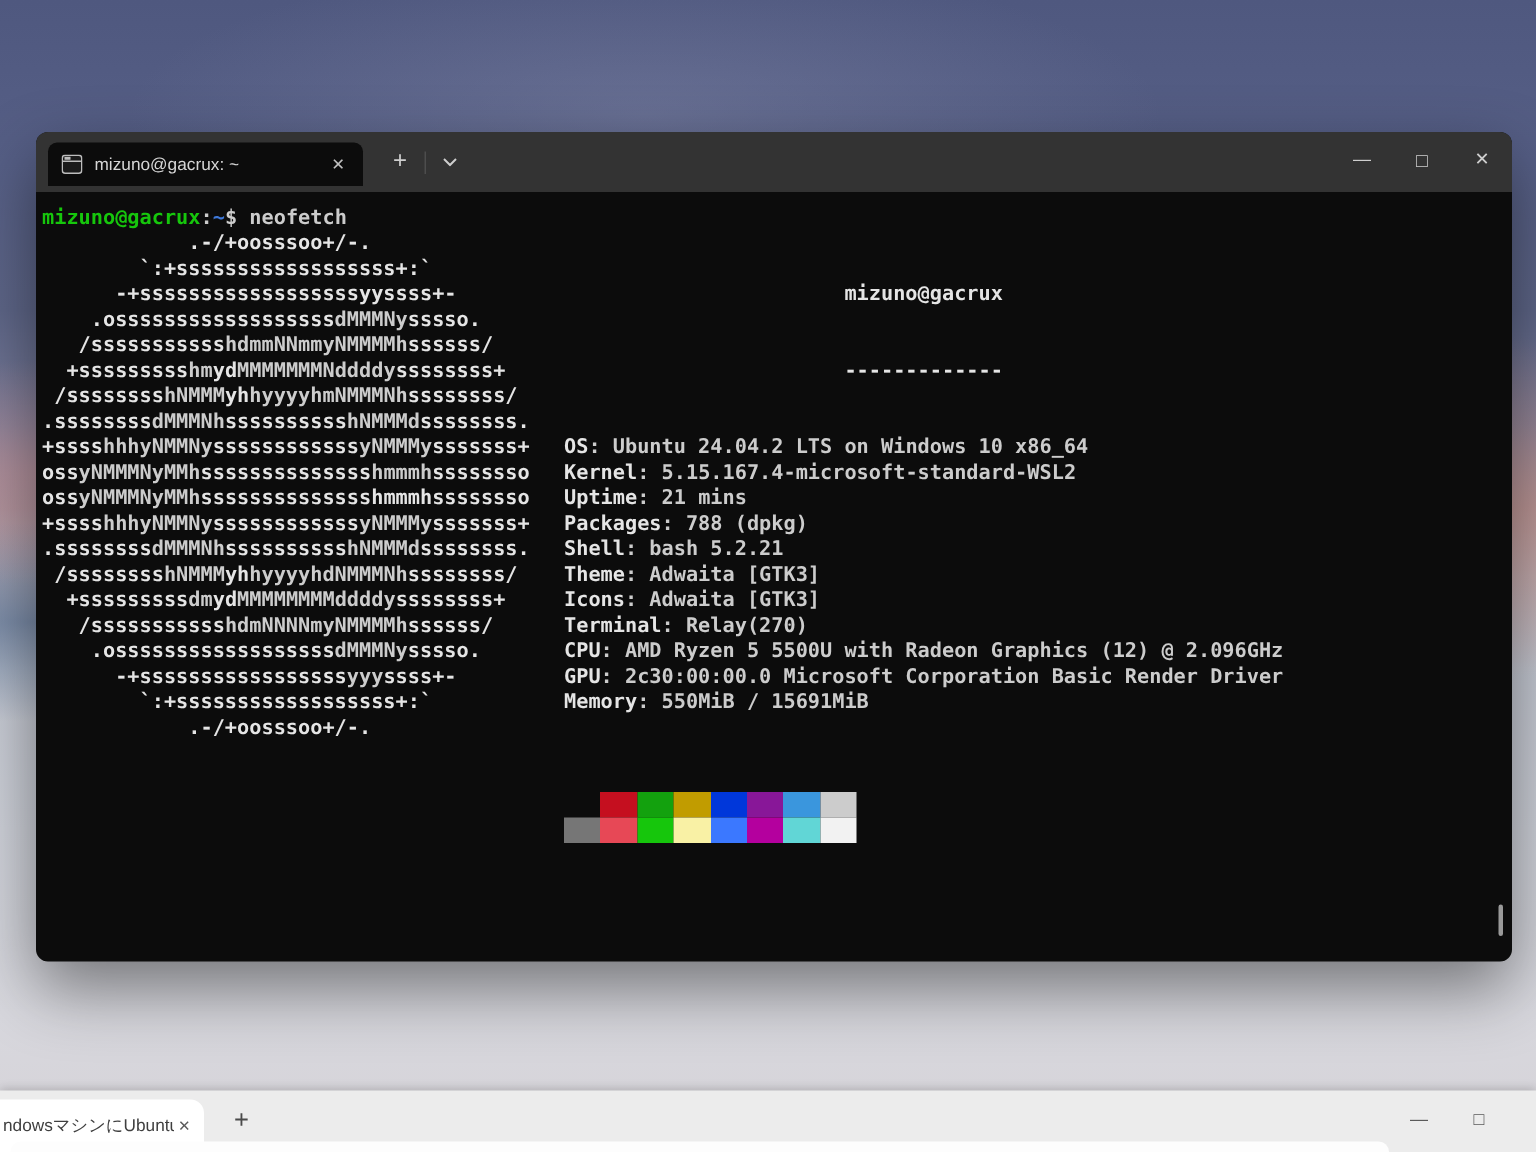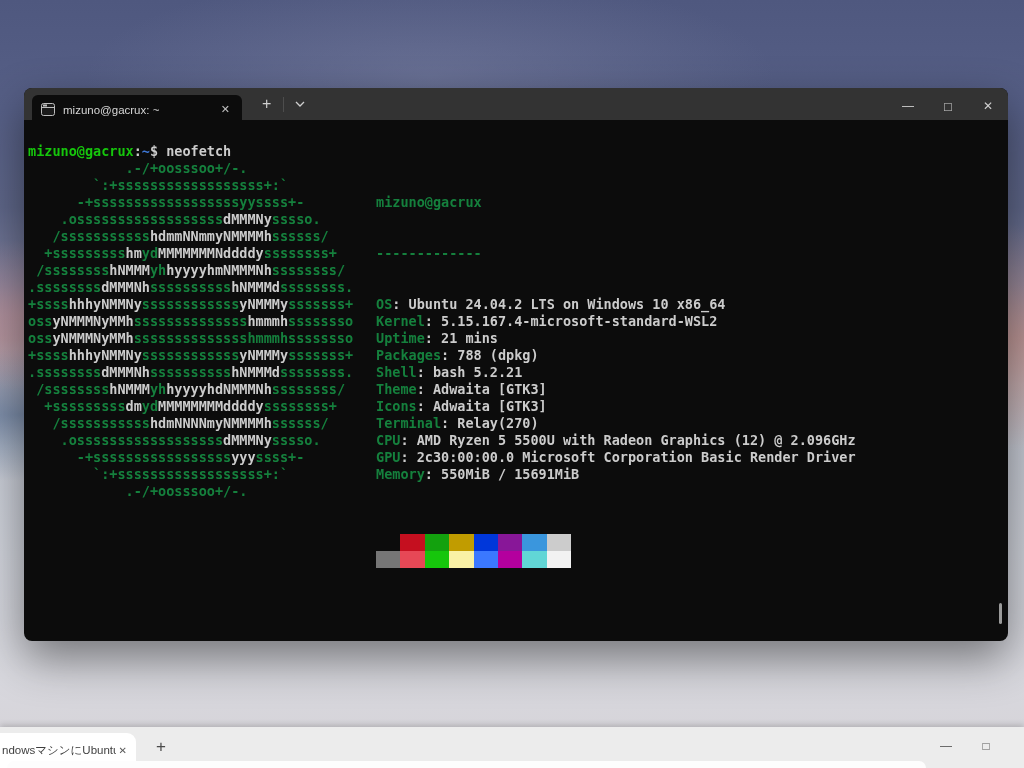--- a/index.html
+++ b/index.html
@@ -7,36 +7,36 @@
     font-family:"Liberation Sans",sans-serif;
     background:
       radial-gradient(55% 22% at 88% 44%, rgba(219,153,135,.60), rgba(219,153,135,0) 70%),
       radial-gradient(34% 14% at 4% 41%, rgba(204,148,152,.55), rgba(204,148,152,0) 70%),
       radial-gradient(42% 12% at 2% 54%, rgba(66,98,140,.55), rgba(66,98,140,0) 72%),
       radial-gradient(45% 18% at 42% 10%, rgba(140,145,175,.35), rgba(140,145,175,0) 75%),
       linear-gradient(180deg,#4f587f 0%,#565f86 14%,#5e6688 27%,#7b7e9b 37%,#a3929f 44%,#b7b1bc 50%,#c5c9d3 58%,#cfd2da 72%,#d8d8de 88%,#d5d2d7 100%);}
   
   .term{position:absolute;left:24px;top:88px;width:984px;height:553px;border-radius:8px;
     background:#0c0c0c;box-shadow:0 18px 45px rgba(0,0,0,.45);}
-  .tbar{position:relative;height:32px;background:#333333;border-radius:8px 8px 0 0;display:flex;}
+  .tbar{position:relative;height:40px;background:#333333;border-radius:8px 8px 0 0;display:flex;}
   .ttab{margin:7px 0 0 8px;width:210px;height:29px;background:#0c0c0c;border-radius:6px 6px 0 0;
     display:flex;align-items:center;padding:0 8px 0 9px;box-sizing:border-box;}
   .ttab .ticon{flex:0 0 auto;display:flex;margin-right:8px;}
   .ttab .ttitle{flex:1;font-size:11.5px;color:#d6d6d6;white-space:nowrap;overflow:hidden;}
   .ttab .tclose{flex:0 0 auto;color:#c0c0c0;font-size:11px;padding:2px 4px;cursor:default;}
   .tplus{align-self:center;margin-left:15px;color:#cfcfcf;font-size:16px;line-height:16px;padding:2px 5px;}
   .tdiv{align-self:center;width:1px;height:15px;background:#4d4d4d;margin:0 7px;}
   .tchev{align-self:center;display:flex;padding:4px;}
   .wcs{margin-left:auto;display:flex;height:36px;}
   .wc{width:40px;display:flex;align-items:center;justify-content:center;color:#cfcfcf;font-size:12px;}
   .wc.max{font-size:13px;}
-  .tbody{position:relative;padding:3px 0 0 4px;font-family:"DejaVu Sans Mono","Liberation Mono",monospace;
-    font-size:13.5px;line-height:17px;font-weight:600;color:#cccccc;height:514px;box-sizing:border-box;overflow:hidden;margin-top:20px;}
+  .tbody{position:relative;padding:9px 0 0 4px;font-family:"DejaVu Sans Mono","Liberation Mono",monospace;
+    font-size:13.5px;line-height:17px;font-weight:600;color:#cccccc;height:514px;box-sizing:border-box;overflow:hidden;}
   .cmdline{white-space:pre;}
-  .r{color:#15803d;}
+  .r{color:#e5e5e5;text-align:center;}
   .w{color:#cccccc;}
   .g{color:#16c60c;}
   .bl{color:#3e78d8;}
   .nfout{position:relative;}
   .art{margin:0;font:inherit;white-space:pre;}
   .info{position:absolute;left:348px;top:0;white-space:pre;}
   .swrow{font-size:0;line-height:0;height:17px;}
   .sw{display:inline-block;width:24.4px;height:17px;}
   #palette{margin-top:17px;}
   .prompt2{margin-top:13px;}

